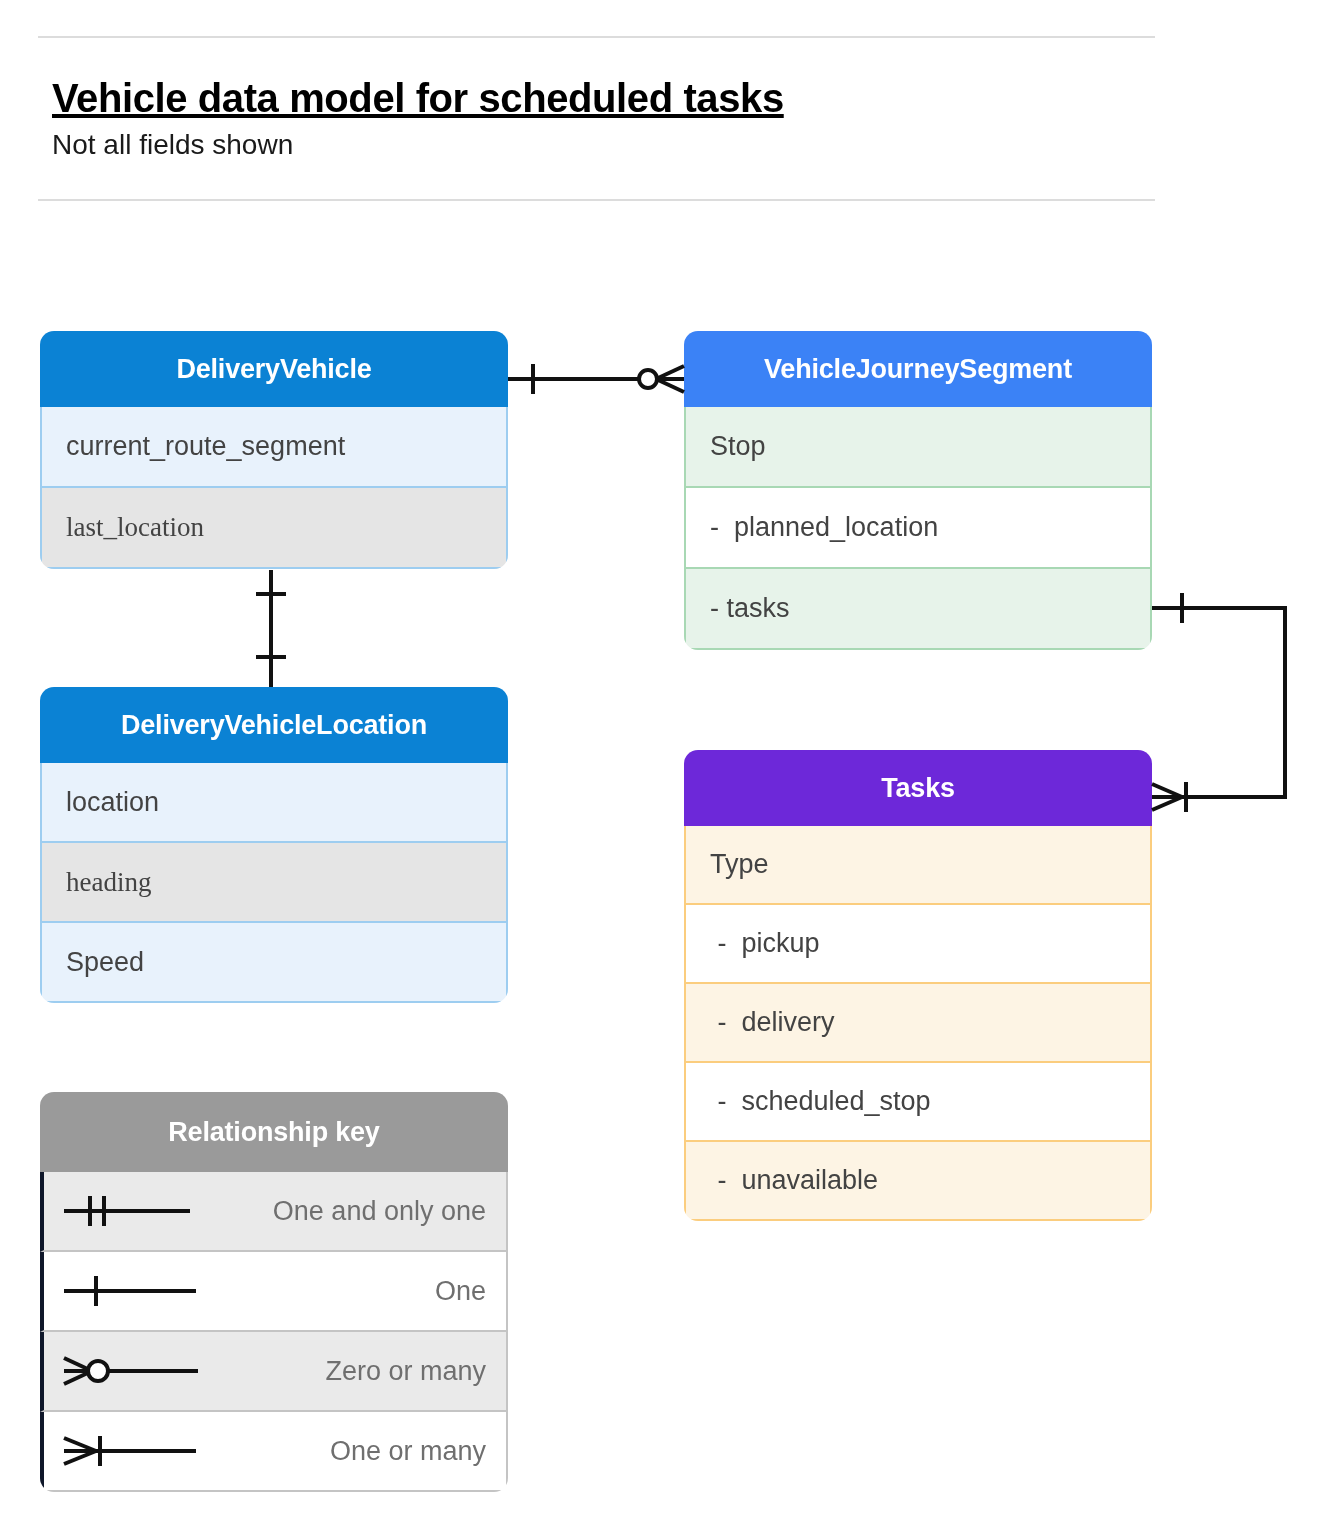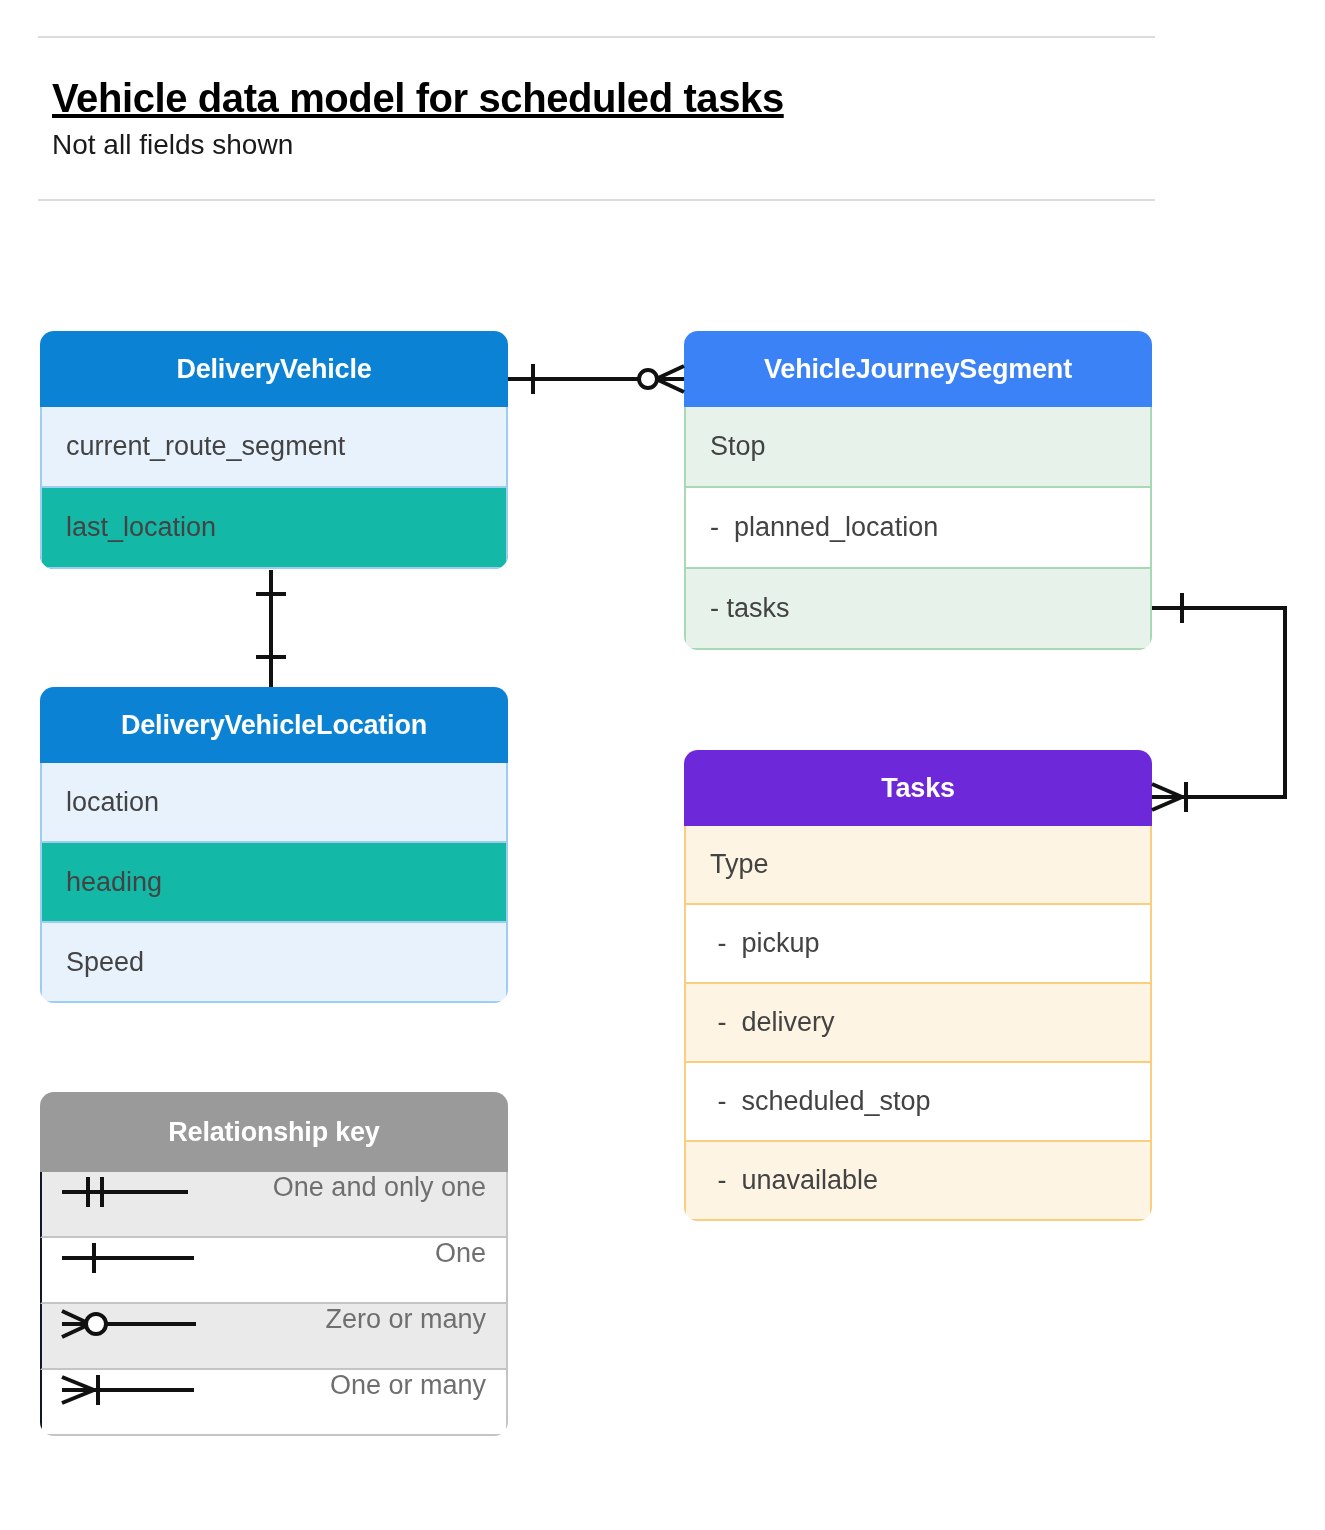--- a/index.html
+++ b/index.html
@@ -74,21 +74,21 @@
     align-items: center;
     padding-left: 24px;
     box-sizing: border-box;
     white-space: pre;
   }
 
   
   .theme-blue .entity-header { background: #0b82d4; }
   .theme-blue .entity-row { border-left: 2px solid #9dcdf0; border-right: 2px solid #9dcdf0; border-bottom: 2px solid #9dcdf0; }
   .theme-blue .row-alt { background: #e8f2fc; }
-  .theme-blue .row-plain { background: #14b8a6; }
+  .theme-blue .row-plain { background: #e5e5e5; font-family: Liberation Serif, serif; }
 
   
   .theme-green .entity-header { background: #3b82f6; }
   .theme-green .entity-row { border-left: 2px solid #a8d8b4; border-right: 2px solid #a8d8b4; border-bottom: 2px solid #a8d8b4; }
   .theme-green .row-alt { background: #e7f3ea; }
   .theme-green .row-plain { background: #ffffff; }
 
   
   .theme-orange .entity-header { background: #6d28d9; }
   .theme-orange .entity-row { border-left: 2px solid #fbcd7e; border-right: 2px solid #fbcd7e; border-bottom: 2px solid #fbcd7e; }
@@ -114,25 +114,25 @@
   #entity-delivery-vehicle-location .entity-row { height: 80px; }
 
   #entity-tasks { left: 684px; top: 750px; width: 468px; }
   #entity-tasks .entity-header { height: 76px; }
   #entity-tasks .entity-row { height: 79px; }
 
   
   #legend { left: 40px; top: 1092px; width: 468px; }
   #legend .entity-header { height: 80px; }
   .legend-row {
-    height: 66px;
+    height: 80px;
     display: flex;
-    align-items: flex-start;
-    box-sizing: border-box;
-    border-left: 2px solid #0f172a;
+    align-items: center;
+    box-sizing: border-box;
+    border-left: 4px solid #0f172a;
     border-right: 2px solid #c4c4c4;
     border-bottom: 2px solid #c4c4c4;
     padding: 0 16px 0 18px;
     justify-content: flex-start;
   }
   .legend-symbol {
     width: 150px;
     flex: 0 0 150px;
     height: 40px;
   }

